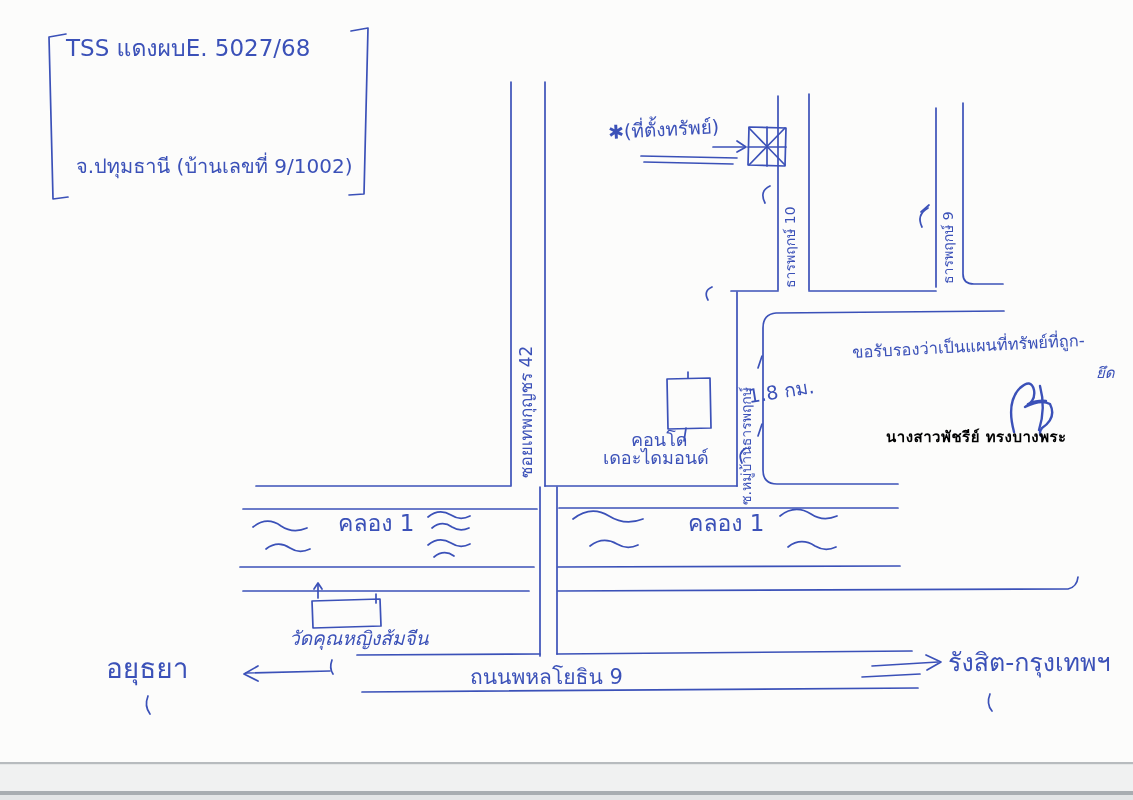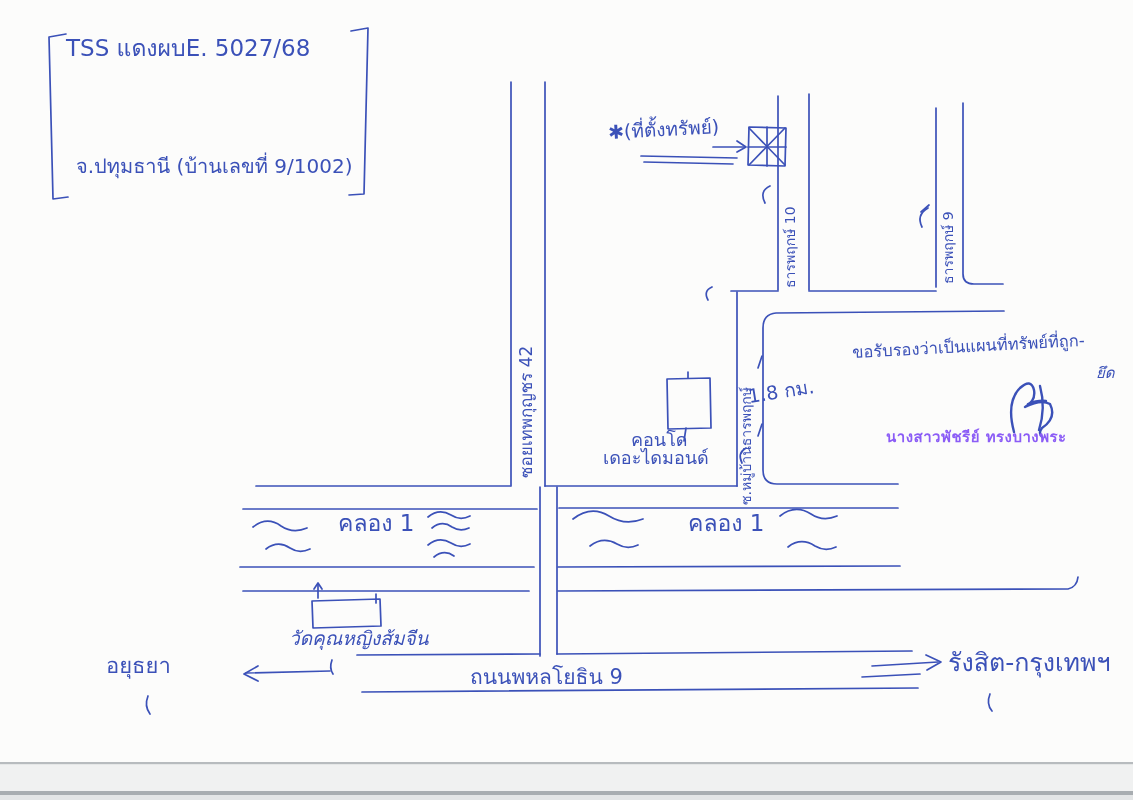--- a/index.html
+++ b/index.html
@@ -9,21 +9,21 @@
     font-family:"DejaVu Sans", sans-serif;
   }
   #scene{position:absolute;left:0;top:0;width:1131px;height:800px;padding-left:43px;}
   svg{position:absolute;left:0;top:0;}
   .hw{
     position:absolute;color:#3b51b8;white-space:nowrap;
     font-family:"DejaVu Sans", sans-serif;
     line-height:1.05;
   }
   .vert{transform-origin:0 0;transform:rotate(-90deg);}
-  .stamp{color:#8b5cf6;font-weight:bold;letter-spacing:.5px;}
+  .stamp{color:#000000;font-weight:bold;letter-spacing:.5px;}
 </style>
 </head>
 <body>
 
 <div id="scene">
 
   <svg width="1133" height="800" viewBox="0 0 1133 800">
     <g stroke="#3b51b8" stroke-width="1.7" fill="none" stroke-linecap="round" stroke-linejoin="round">
 
       <g>
@@ -183,20 +183,20 @@
   <div class="hw" style="left:688px;top:511px;font-size:23px;">คลอง 1</div>
 
   <div class="hw" style="left:631px;top:431px;font-size:18px;">คอนโด</div>
   <div class="hw" style="left:603px;top:449px;font-size:18px;">เดอะไดมอนด์</div>
 
   <div class="hw" style="left:748px;top:382px;font-size:19px;transform:rotate(-9deg);">1.8 กม.</div>
 
   <div class="hw" style="left:289px;top:629px;font-size:19px;font-style:italic;">วัดคุณหญิงส้มจีน</div>
 
   <div class="hw" style="left:470px;top:666px;font-size:21px;">ถนนพหลโยธิน 9</div>
-  <div class="hw" style="left:106px;top:654px;font-size:22px;">อยุธยา</div>
+  <div class="hw" style="left:106px;top:654px;font-size:28px;">อยุธยา</div>
   <div class="hw" style="left:948px;top:650px;font-size:25px;">รังสิต-กรุงเทพฯ</div>
 
   <div class="hw" style="left:852px;top:338px;font-size:16.5px;transform:rotate(-3deg);">ขอรับรองว่าเป็นแผนที่ทรัพย์ที่ถูก-</div>
   <div class="hw" style="left:1096px;top:366px;font-size:15px;font-style:italic;">ยึด</div>
   <div class="hw stamp" style="left:886px;top:430px;font-size:15px;">นางสาวพัชรีย์ ทรงบางพระ</div>
 
 </div>
 
 </body></html>

